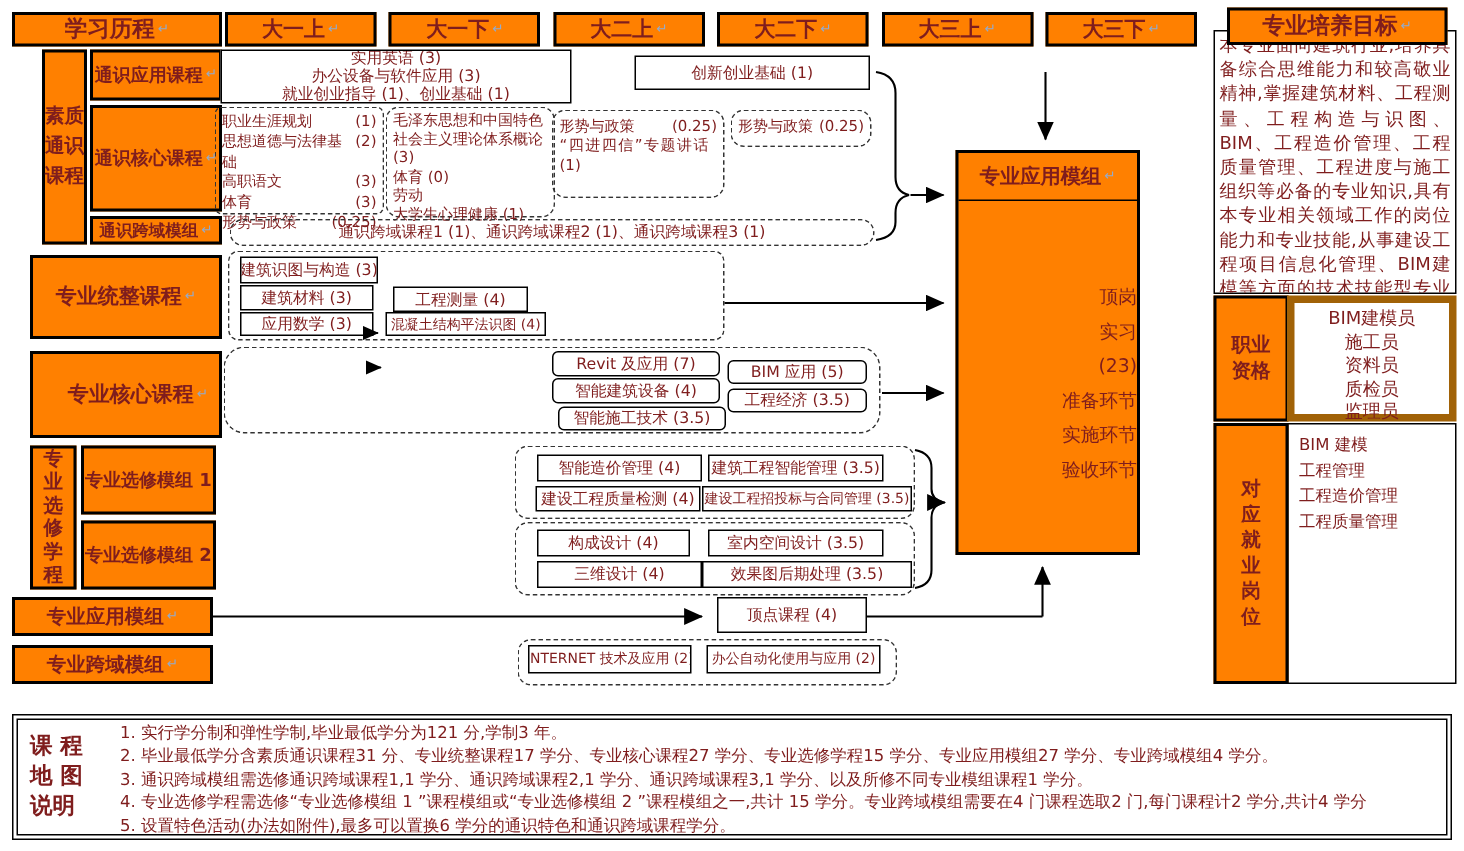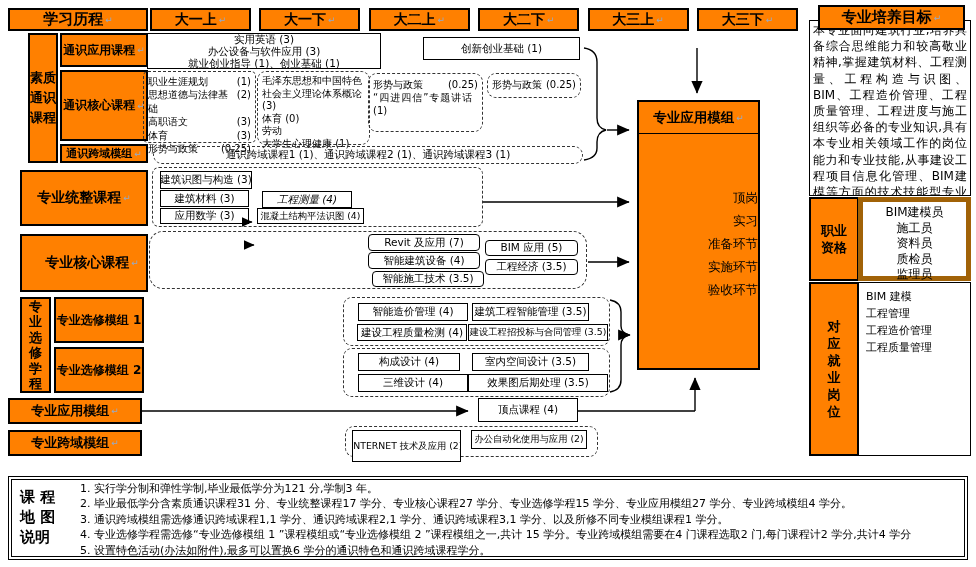--- a/index.html
+++ b/index.html
@@ -1,17 +1,17 @@
 <!DOCTYPE html>
 <html><head>
 <meta charset="utf-8">
 <style>
   html,body{margin:0;padding:0;background:#fff;}
   #canvas{position:relative;width:976px;height:567px;background:#fff;overflow:hidden;
-          font-family:"DejaVu Sans","Liberation Sans",sans-serif;color:#000000;}
+          font-family:"DejaVu Sans","Liberation Sans",sans-serif;color:#7f1d1d;}
   .abs{position:absolute;}
   .o{background:#FF8000;border:2px solid #000;display:flex;align-items:center;justify-content:center;
      font-weight:bold;text-align:center;box-sizing:border-box;}
   .cb{position:absolute;background:#fff;border:1px solid #000;display:flex;align-items:center;
       justify-content:center;font-size:10.5px;white-space:nowrap;box-sizing:border-box;overflow:hidden;}
   .db{position:absolute;border:1.6px dashed #333;border-radius:9px;box-sizing:border-box;}
   .pre{white-space:pre-line;}
   .pm::after{content:"↵";color:#92abce;font-weight:400;font-size:9px;margin-left:2px;}
   .kv{display:flex;justify-content:space-between;padding:0 4px;font-size:10px;line-height:13.4px;}
   .ln{padding:0 4px;font-size:10px;line-height:13px;text-align:left;}
@@ -118,21 +118,21 @@
     </div>
   </div>
 
   <div class="db" style="left:153px;top:146px;width:430px;height:18px;display:flex;align-items:center;justify-content:center;font-size:10.5px;white-space:nowrap;">通识跨域课程1 (1)、通识跨域课程2 (1)、通识跨域课程3 (1)</div>
 
   <div class="db" style="left:152px;top:167px;width:331px;height:60px;border-radius:7px;"></div>
   <div class="cb" style="left:160px;top:171px;width:92px;height:18px;text-align:right;">建筑识图与构造 (3)</div>
   <div class="cb" style="left:160px;top:190px;width:89px;height:17px;">建筑材料 (3)</div>
   <div class="cb" style="left:160px;top:208px;width:89px;height:16px;">应用数学 (3)</div>
   <div class="cb" style="left:262px;top:171px;width:90px;height:18px;margin-top:24px;">建筑 CAD (4)</div>
-  <div class="cb" style="left:262px;top:191px;width:90px;height:17px;font-style:italic;">工程测量 (4)</div>
+  <div class="cb" style="left:262px;top:191px;width:90px;height:17px;">工程测量 (4)</div>
   <div class="cb s95" style="left:257px;top:208px;width:107px;height:16px;">混凝土结构平法识图 (4)</div>
 
   <div class="db" style="left:149px;top:231px;width:438px;height:58px;border-radius:14px;"></div>
   <div class="cb" style="left:368px;top:234px;width:112px;height:17px;border-radius:4px;">Revit 及应用 (7)</div>
   <div class="cb" style="left:368px;top:252px;width:112px;height:17px;border-radius:4px;">智能建筑设备 (4)</div>
   <div class="cb" style="left:372px;top:271px;width:112px;height:16px;border-radius:4px;">智能施工技术 (3.5)</div>
   <div class="cb" style="left:485px;top:240px;width:93px;height:16px;border-radius:4px;">BIM 应用 (5)</div>
   <div class="cb" style="left:485px;top:259px;width:93px;height:16px;border-radius:4px;">工程经济 (3.5)</div>
 
   <div class="db" style="left:343px;top:297px;width:267px;height:49px;"></div>
@@ -143,29 +143,30 @@
 
   <div class="db" style="left:343px;top:348px;width:267px;height:49px;"></div>
   <div class="cb" style="left:358px;top:353px;width:102px;height:18px;">构成设计  (4)</div>
   <div class="cb" style="left:472px;top:353px;width:117px;height:18px;">室内空间设计  (3.5)</div>
   <div class="cb" style="left:358px;top:374px;width:110px;height:18px;">三维设计 (4)</div>
   <div class="cb" style="left:468px;top:374px;width:140px;height:18px;">效果图后期处理 (3.5)</div>
 
   <div class="cb" style="left:478px;top:398px;width:100px;height:24px;">顶点课程 (4)</div>
 
   <div class="db" style="left:345px;top:426px;width:253px;height:31px;"></div>
-  <div class="cb s95" style="left:352px;top:430px;width:109px;height:32px;">INTERNET 技术及应用 (2)</div>
+  <div class="cb s95" style="left:352px;top:430px;width:109px;height:19px;">INTERNET 技术及应用 (2)</div>
   <div class="cb s95" style="left:471px;top:430px;width:116px;height:19px;">办公自动化使用与应用 (2)</div>
 
   <div class="abs" style="left:637px;top:100px;width:123px;height:270px;background:#FF8000;border:2px solid #000;box-sizing:border-box;">
     <div style="height:31px;border-bottom:1.5px solid #000;display:flex;align-items:center;justify-content:center;font-weight:bold;font-size:13.5px;" class="pm">专业应用模组</div>
     <div class="appm-lines" style="padding-top:52px;">
 
     <div>顶岗</div>
         <div>实习</div>
+        <div>(23)</div>
         <div>准备环节</div>
         <div>实施环节</div>
         <div>验收环节</div>
       </div>
   </div>
 
   <div class="abs" style="left:809px;top:20px;width:162px;height:176px;border:1px solid #000;box-sizing:border-box;overflow:hidden;">
     <div style="padding:1px 3px;font-size:12px;line-height:16.2px;text-align:justify;">本专业面向建筑行业,培养具备综合思维能力和较高敬业精神,掌握建筑材料、工程测量、工程构造与识图、BIM、工程造价管理、工程质量管理、工程进度与施工组织等必备的专业知识,具有本专业相关领域工作的岗位能力和专业技能,从事建设工程项目信息化管理、BIM建模等方面的技术技能型专业人才。</div>
   </div>
   <div class="abs o pm" style="left:818px;top:5px;width:147px;height:25px;font-size:15px;z-index:3;">专业培养目标</div>

